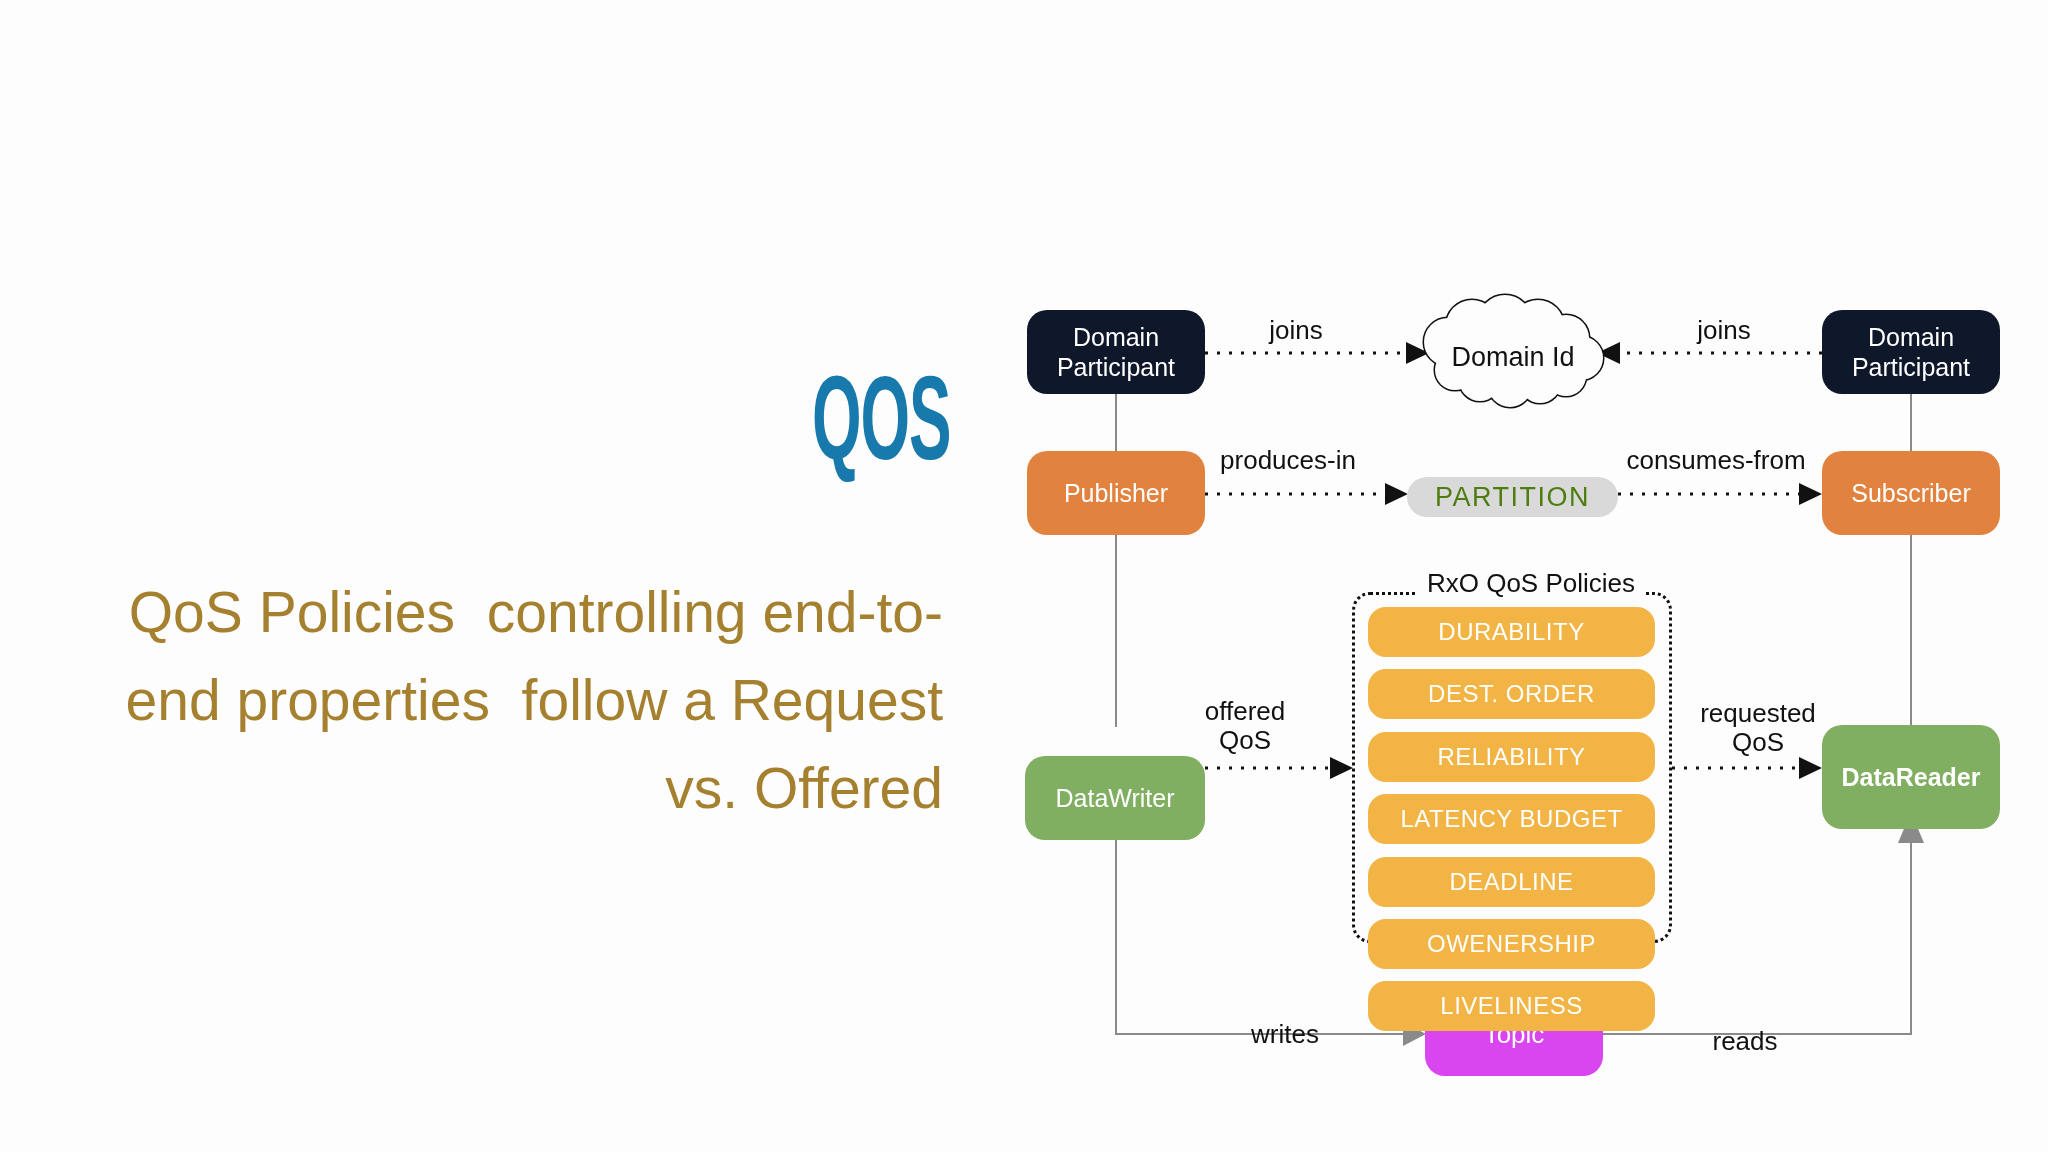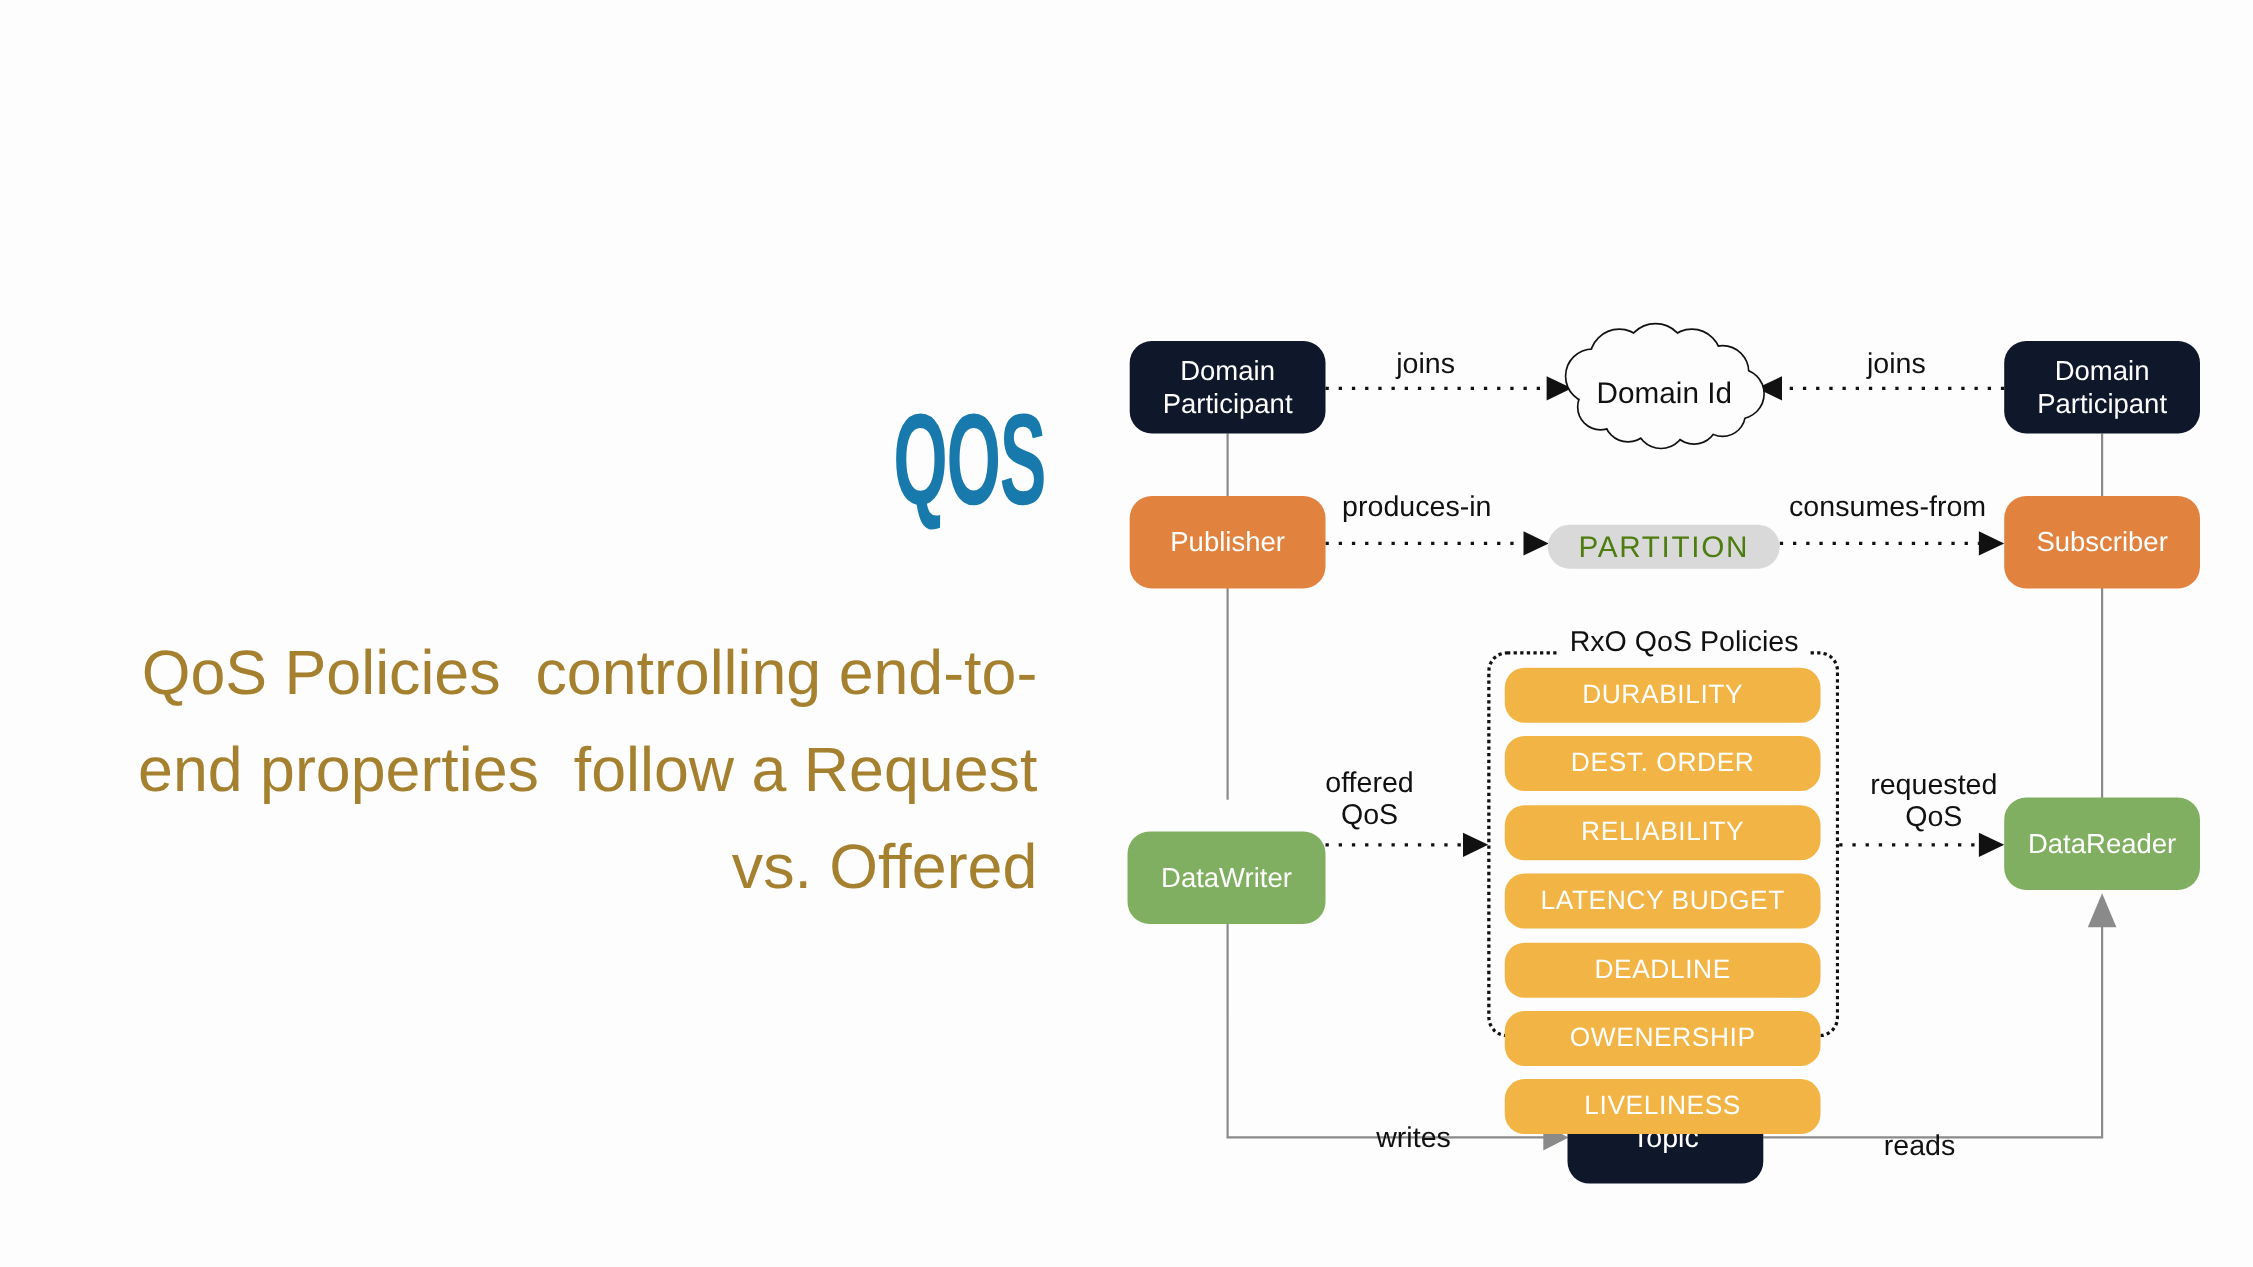--- a/index.html
+++ b/index.html
@@ -26,21 +26,21 @@
   .wires{position:absolute;left:0;top:0;}
 
   .node{
     position:absolute;display:flex;align-items:center;justify-content:center;
     text-align:center;color:#ffffff;font-size:25px;line-height:30px;
     border-radius:20px;box-sizing:border-box;padding:4px 10px;
   }
   .teal{background:#0f172a;}
   .orange{background:#E2823F;}
   .green{background:#81AF61;}
-  .dark{background:#0f172a;font-size:26px;}
+  .dark{background:#d946ef;font-size:26px;}
 
   .partition{
     position:absolute;left:1407px;top:477px;width:211px;height:40px;
     background:#D9D9D9;border-radius:20px;color:#4d7c0f;
     display:flex;align-items:center;justify-content:center;
     font-size:27px;letter-spacing:1.5px;
   }
   .cloud-label{
     position:absolute;left:1513px;top:342px;transform:translateX(-50%);
     font-size:27px;color:#111;white-space:nowrap;
@@ -149,21 +149,21 @@
     <div class="hl-line">vs. Offered</div>
   </div>
 
   <div class="node teal" style="left:1027px;top:310px;width:178px;height:84px;">Domain Participant</div>
   <div class="node teal" style="left:1822px;top:310px;width:178px;height:84px;">Domain Participant</div>
 
   <div class="node orange" style="left:1027px;top:451px;width:178px;height:84px;">Publisher</div>
   <div class="node orange" style="left:1822px;top:451px;width:178px;height:84px;padding-left:10px;">Subscriber</div>
 
   <div class="node green" style="left:1025px;top:725px;width:180px;height:84px;margin-top:31px;">DataWriter</div>
-  <div class="node green" style="left:1822px;top:725px;width:178px;height:84px;">DataReader</div>
+  <div class="node green" style="left:1822px;top:725px;width:178px;height:104px;font-weight:bold;">DataReader</div>
 
   <div class="node dark" style="left:1425px;top:992px;width:178px;height:84px;">Topic</div>
 
   <div class="cloud-label">Domain Id</div>
 
   <div class="partition">PARTITION</div>
 
   <div class="rxo-box"></div>
   <div class="rxo-title">RxO QoS Policies</div>
   <div class="pill-stack">

